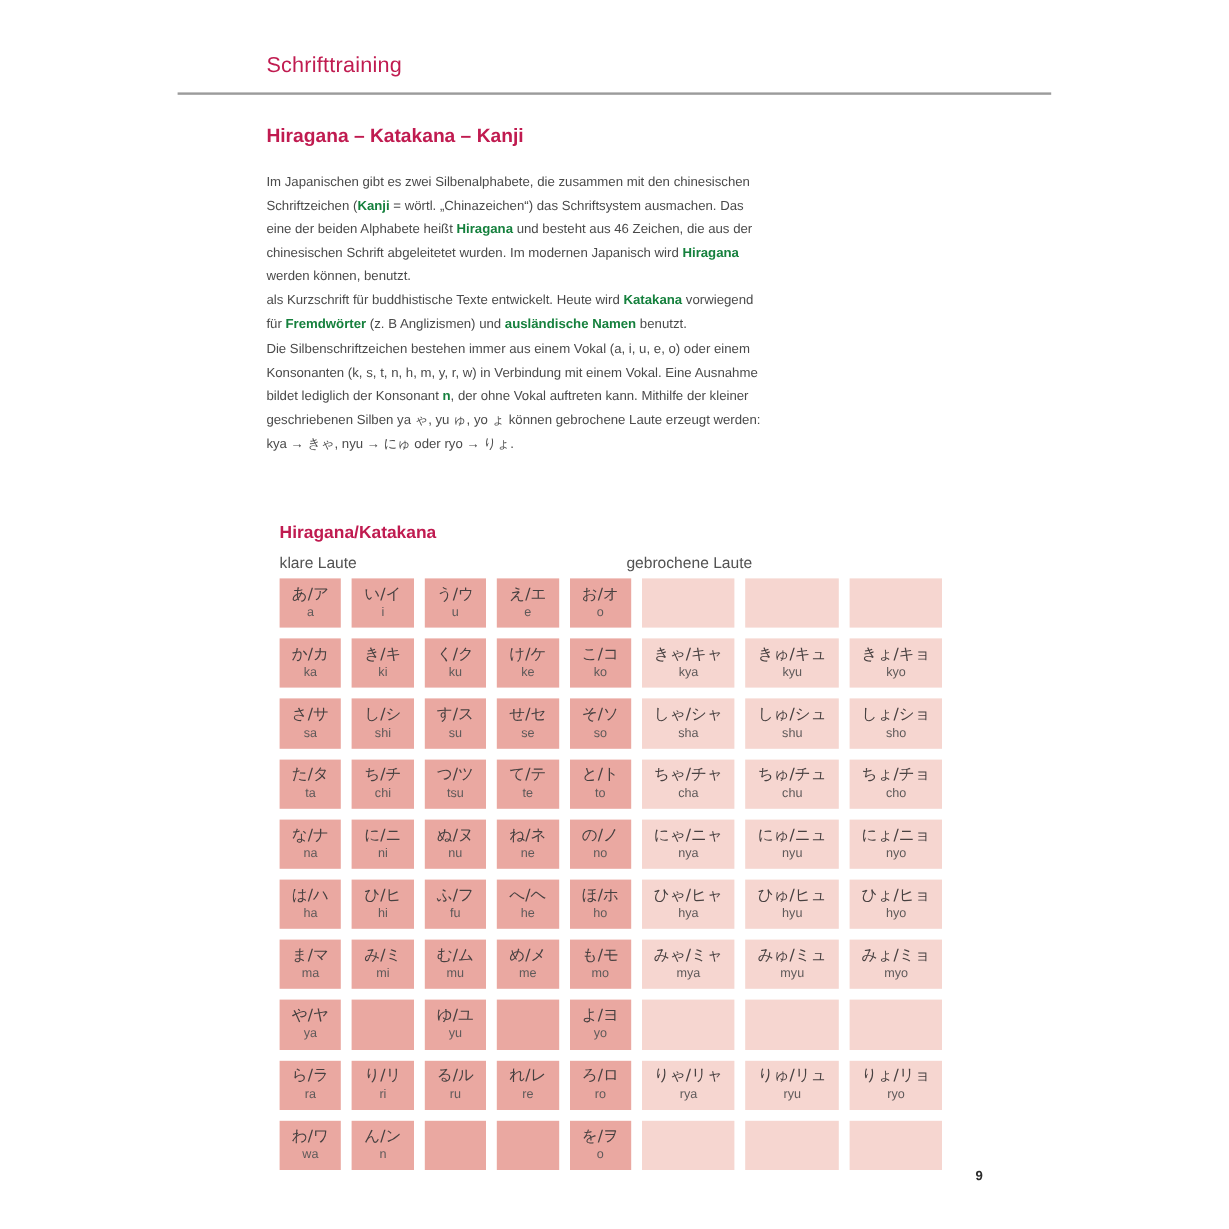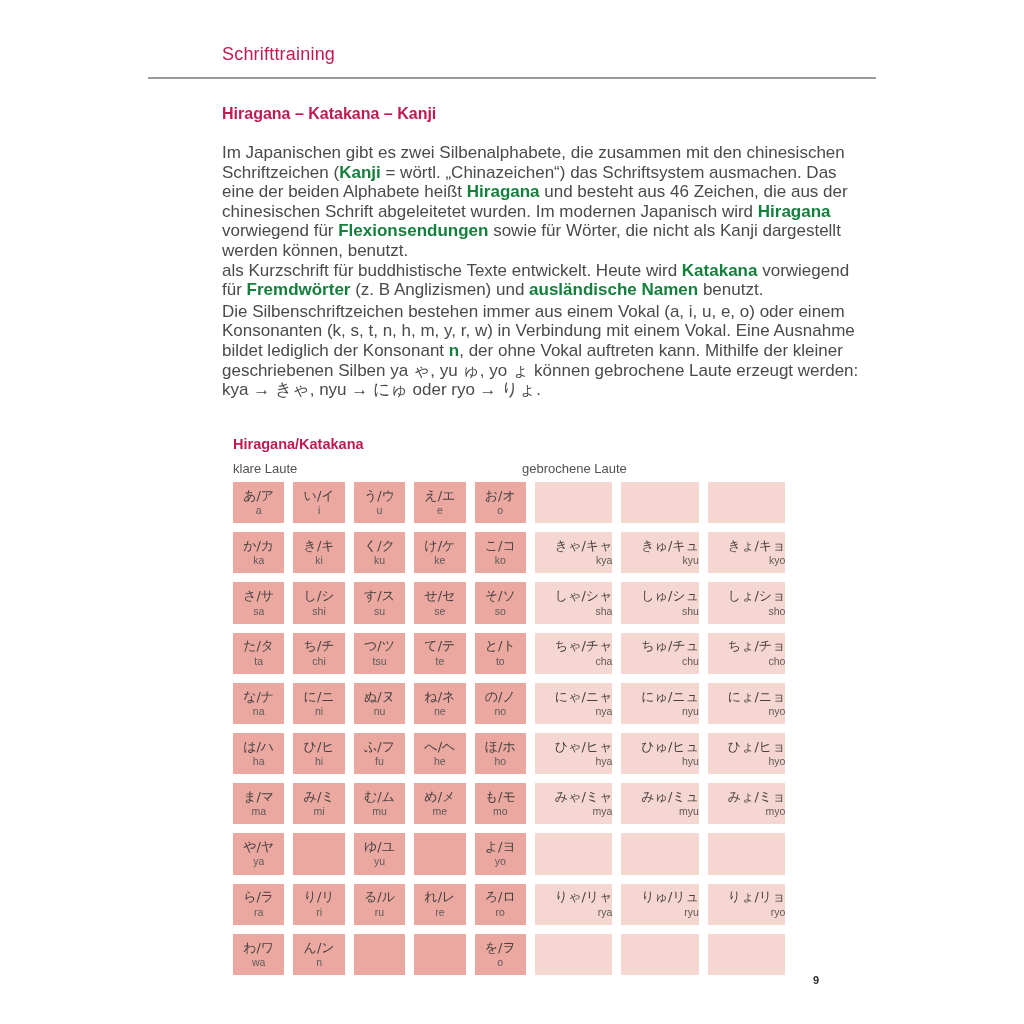--- a/index.html
+++ b/index.html
@@ -23,21 +23,21 @@
   .content {
     position:absolute; left:222px; top:104px; width:516px;
   }
   .section-title {
     margin:1px 0 20px 0;
     font-size:16px; font-weight:bold; color:#c01b50;
   }
   .para { margin:0; }
   .para.spaced { margin-top:2px; }
   .line {
-    font-size:17px; line-height:19.6px; color:#4a4a4a;
+    font-size:11px; line-height:19.6px; color:#4a4a4a;
     white-space:nowrap;
   }
   .line .b { font-weight:bold; color:#15803d; }
   .lower {
     position:absolute; left:222px; top:436px; width:516px;padding-left:11px;
   }
   .subsection-title {
     margin:0 0 9px 0;
     font-size:14.5px; font-weight:bold; color:#c01b50;
   }
@@ -51,21 +51,21 @@
     display:grid;
     grid-template-columns: repeat(5, 51.4px) repeat(3, 77.5px);
     grid-auto-rows:41.2px;
     gap:9px;
   }
   .cell {
     display:flex; flex-direction:column;
     align-items:center; justify-content:center;
   }
   .cell.dark  { background:#eaa8a1; }
-  .cell.light { background:#f6d6d0;align-items:flex-end; }
+  .cell.light { background:#f6d6d0; }
   .kana {
     font-size:13px; line-height:1.25; color:#474040;
     font-family:"DejaVu Sans", sans-serif;
   }
   .romaji {
     font-size:10.5px; line-height:1.25; color:#5f5a5a;
   }
   .page-number {
     position:absolute; left:813px; top:974px;
     font-size:11px; font-weight:bold; color:#2a2a2a;
@@ -81,21 +81,20 @@
   <div class="top-rule"></div>
 
   <div class="content">
     <h2 class="section-title">Hiragana – Katakana – Kanji</h2>
     <div>
         <div class="para">
           <div class="line"><span>Im Japanischen gibt es zwei Silbenalphabete, die zusammen mit den chinesischen</span></div>
           <div class="line"><span>Schriftzeichen (</span><span class="b">Kanji</span><span> = wörtl. „Chinazeichen“) das Schriftsystem ausmachen. Das</span></div>
           <div class="line"><span>eine der beiden Alphabete heißt </span><span class="b">Hiragana</span><span> und besteht aus 46 Zeichen, die aus der</span></div>
           <div class="line"><span>chinesischen Schrift abgeleitetet wurden. Im modernen Japanisch wird </span><span class="b">Hiragana</span></div>
-          <div class="line"><span>vorwiegend für </span><span class="b">Flexionsendungen</span><span> sowie für Wörter, die nicht als Kanji dargestellt</span></div>
           <div class="line"><span>werden können, benutzt.</span></div>
         </div>
         <div class="para">
           <div class="line"><span>als Kurzschrift für buddhistische Texte entwickelt. Heute wird </span><span class="b">Katakana</span><span> vorwiegend</span></div>
           <div class="line"><span>für </span><span class="b">Fremdwörter</span><span> (z. B Anglizismen) und </span><span class="b">ausländische Namen</span><span> benutzt.</span></div>
         </div>
         <div class="para spaced">
           <div class="line"><span>Die Silbenschriftzeichen bestehen immer aus einem Vokal (a, i, u, e, o) oder einem</span></div>
           <div class="line"><span>Konsonanten (k, s, t, n, h, m, y, r, w) in Verbindung mit einem Vokal. Eine Ausnahme</span></div>
           <div class="line"><span>bildet lediglich der Konsonant </span><span class="b">n</span><span>, der ohne Vokal auftreten kann. Mithilfe der kleiner</span></div>

